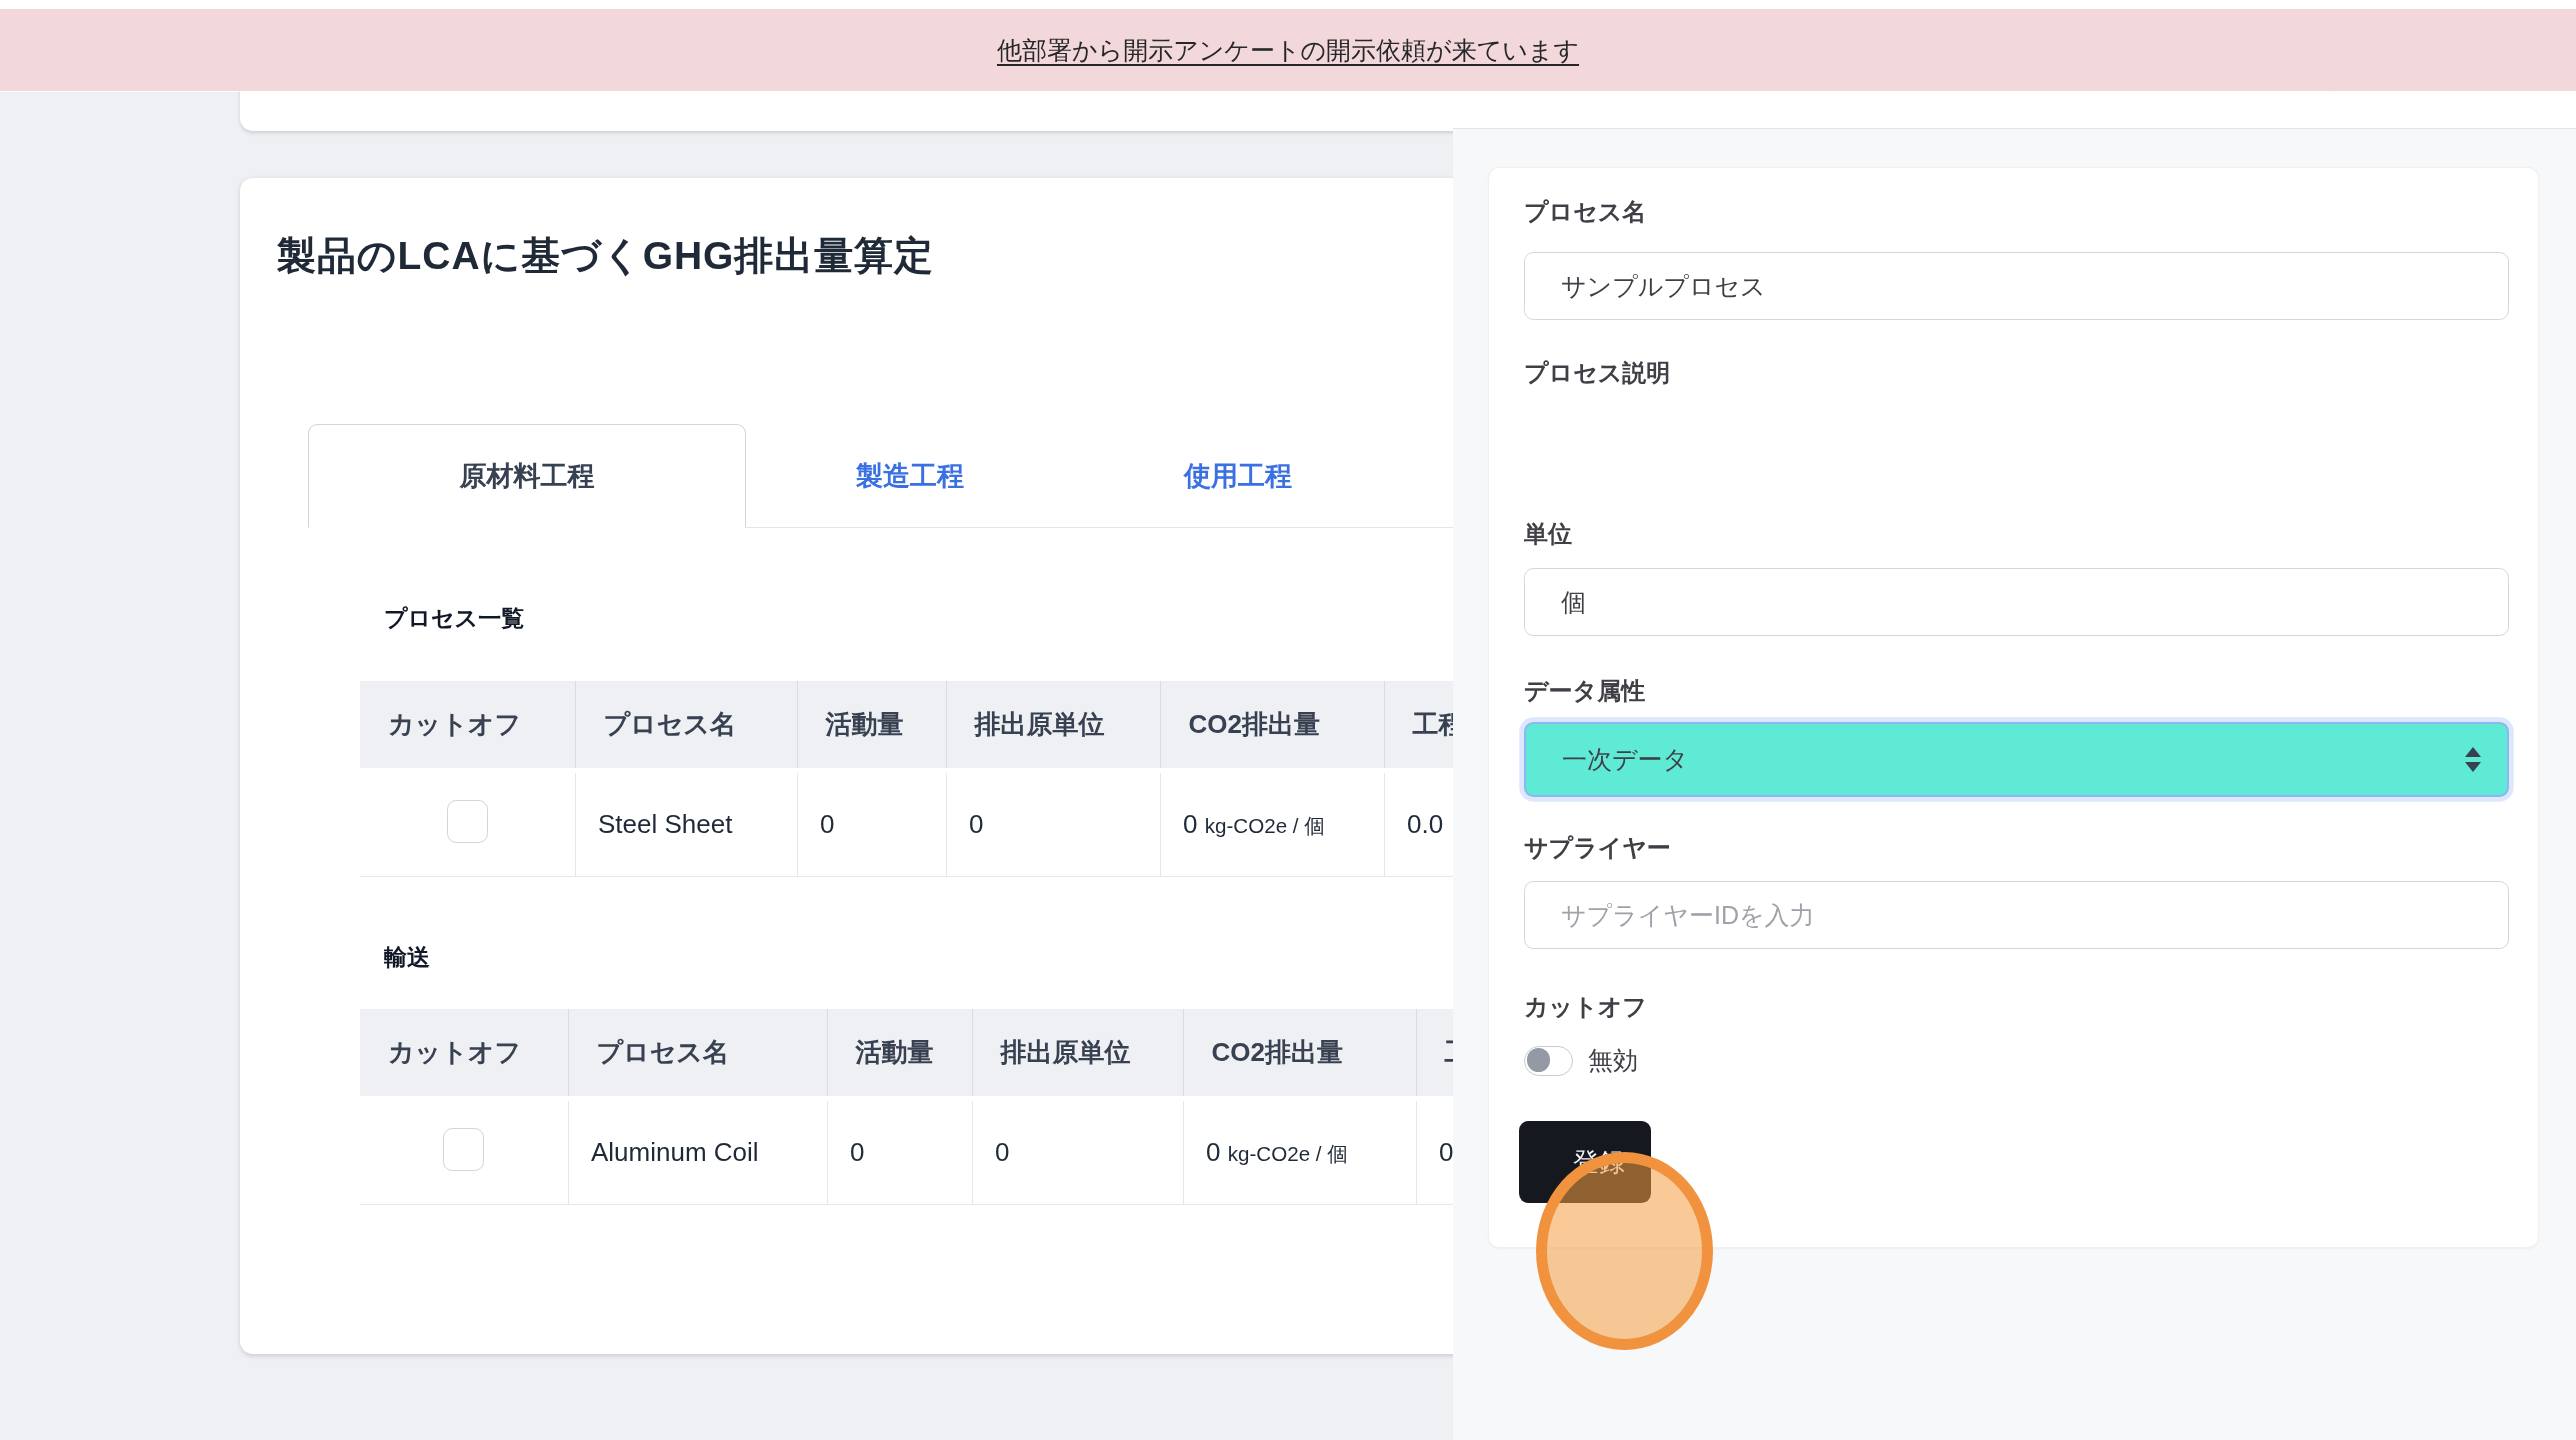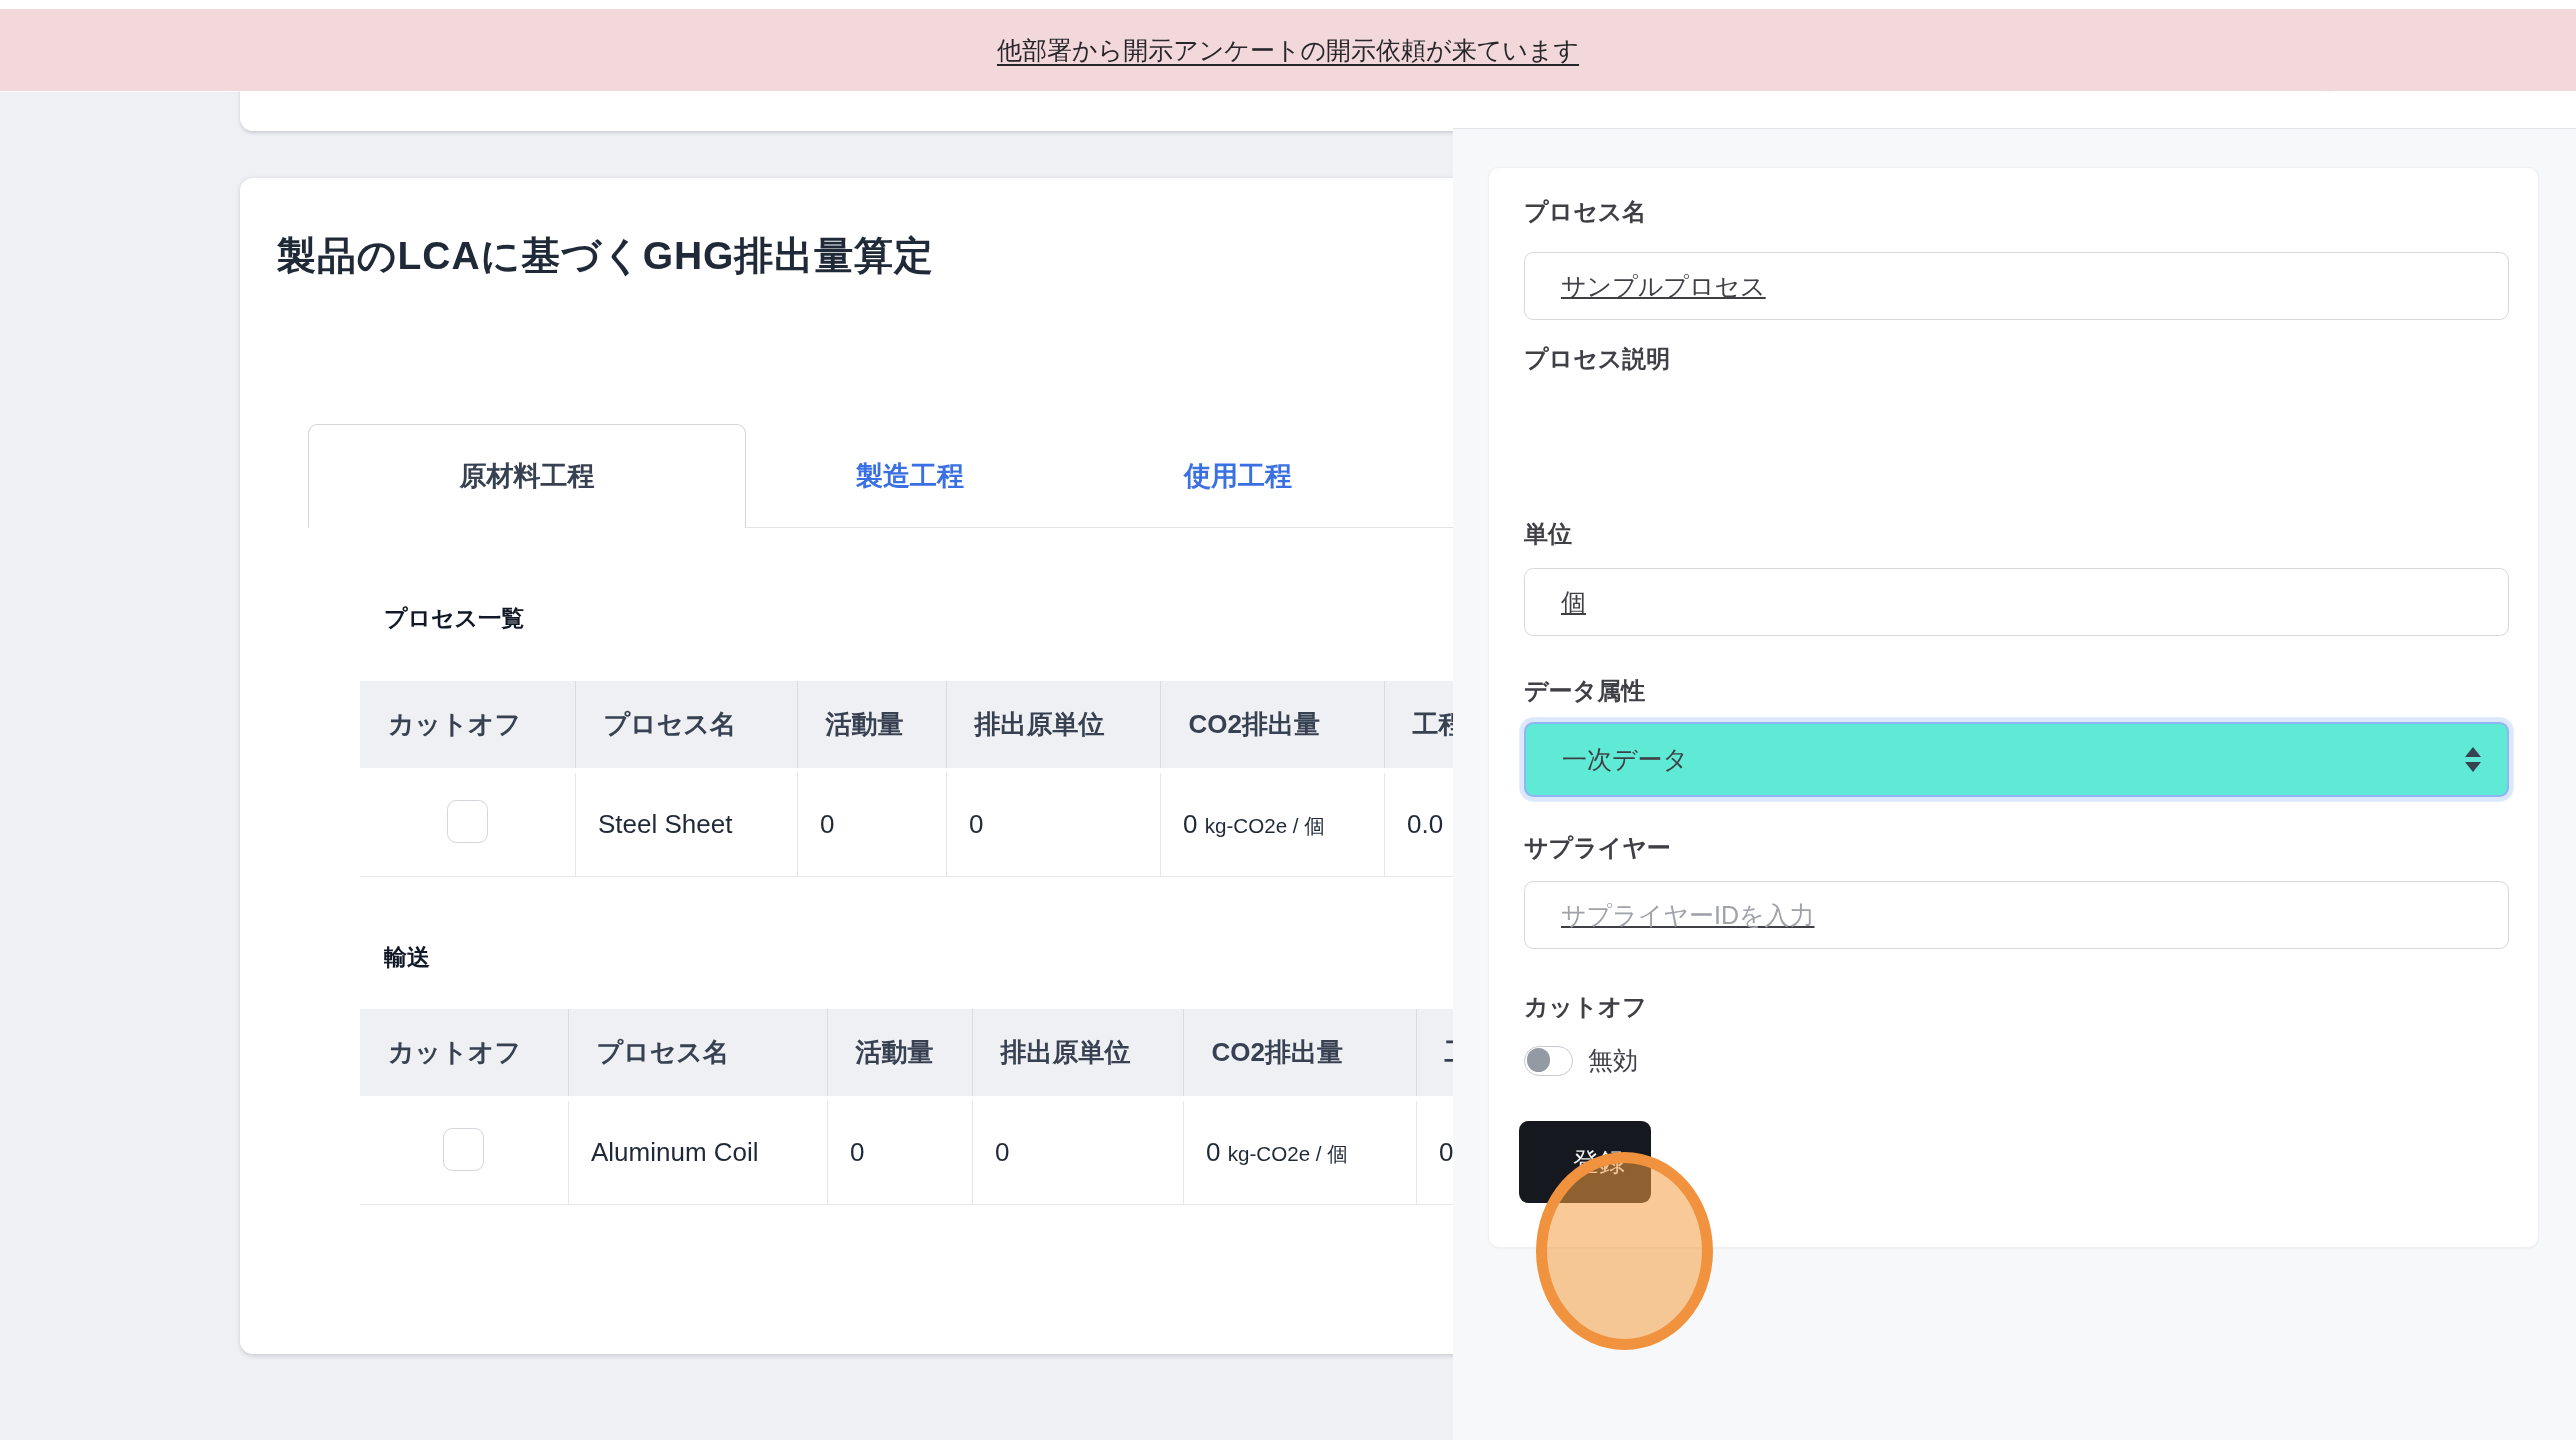--- a/index.html
+++ b/index.html
@@ -91,25 +91,24 @@
     box-shadow:0 0.9px 1.9px rgba(0,0,0,0.04);
   }
   .field-label{
     position:absolute;left:35px;font-size:24px;font-weight:600;color:#3f3f46;white-space:nowrap;
   }
   .field-input{
     position:absolute;left:35px;width:985px;height:68px;box-sizing:border-box;
     border:1.4px solid #d5d7db;border-radius:9.4px;background:#ffffff;
     padding:0 18.7px 0 36px;font-size:25px;color:#3f3f46;outline:none;
     font-family:"Liberation Sans", sans-serif;
-    text-decoration:underline;
   }
   .field-input::placeholder{color:#a0a2a9;opacity:1;}
   .l-1{top:28px;} .i-1{top:84px;}
-  .l-2{top:175px;} .i-2{top:243px;}
+  .l-2{top:189px;} .i-2{top:243px;}
   .l-3{top:350px;} .i-3{top:400px;}
   .l-4{top:507px;}
   .select-box{
     position:absolute;left:35px;top:554px;width:985px;height:75px;box-sizing:border-box;
     border:2.3px solid #8fb5f2;border-radius:9.4px;background:#5eead4;
     box-shadow:0 0 0 4.7px rgba(96,150,240,0.22);
     display:flex;align-items:center;padding:0 26px 0 36px;font-size:25px;color:#3f3f46;cursor:pointer;
   }
   .select-box .sel-text{flex:1;}
   .sel-arrows{display:flex;flex-direction:column;gap:4.7px;align-items:center;}

